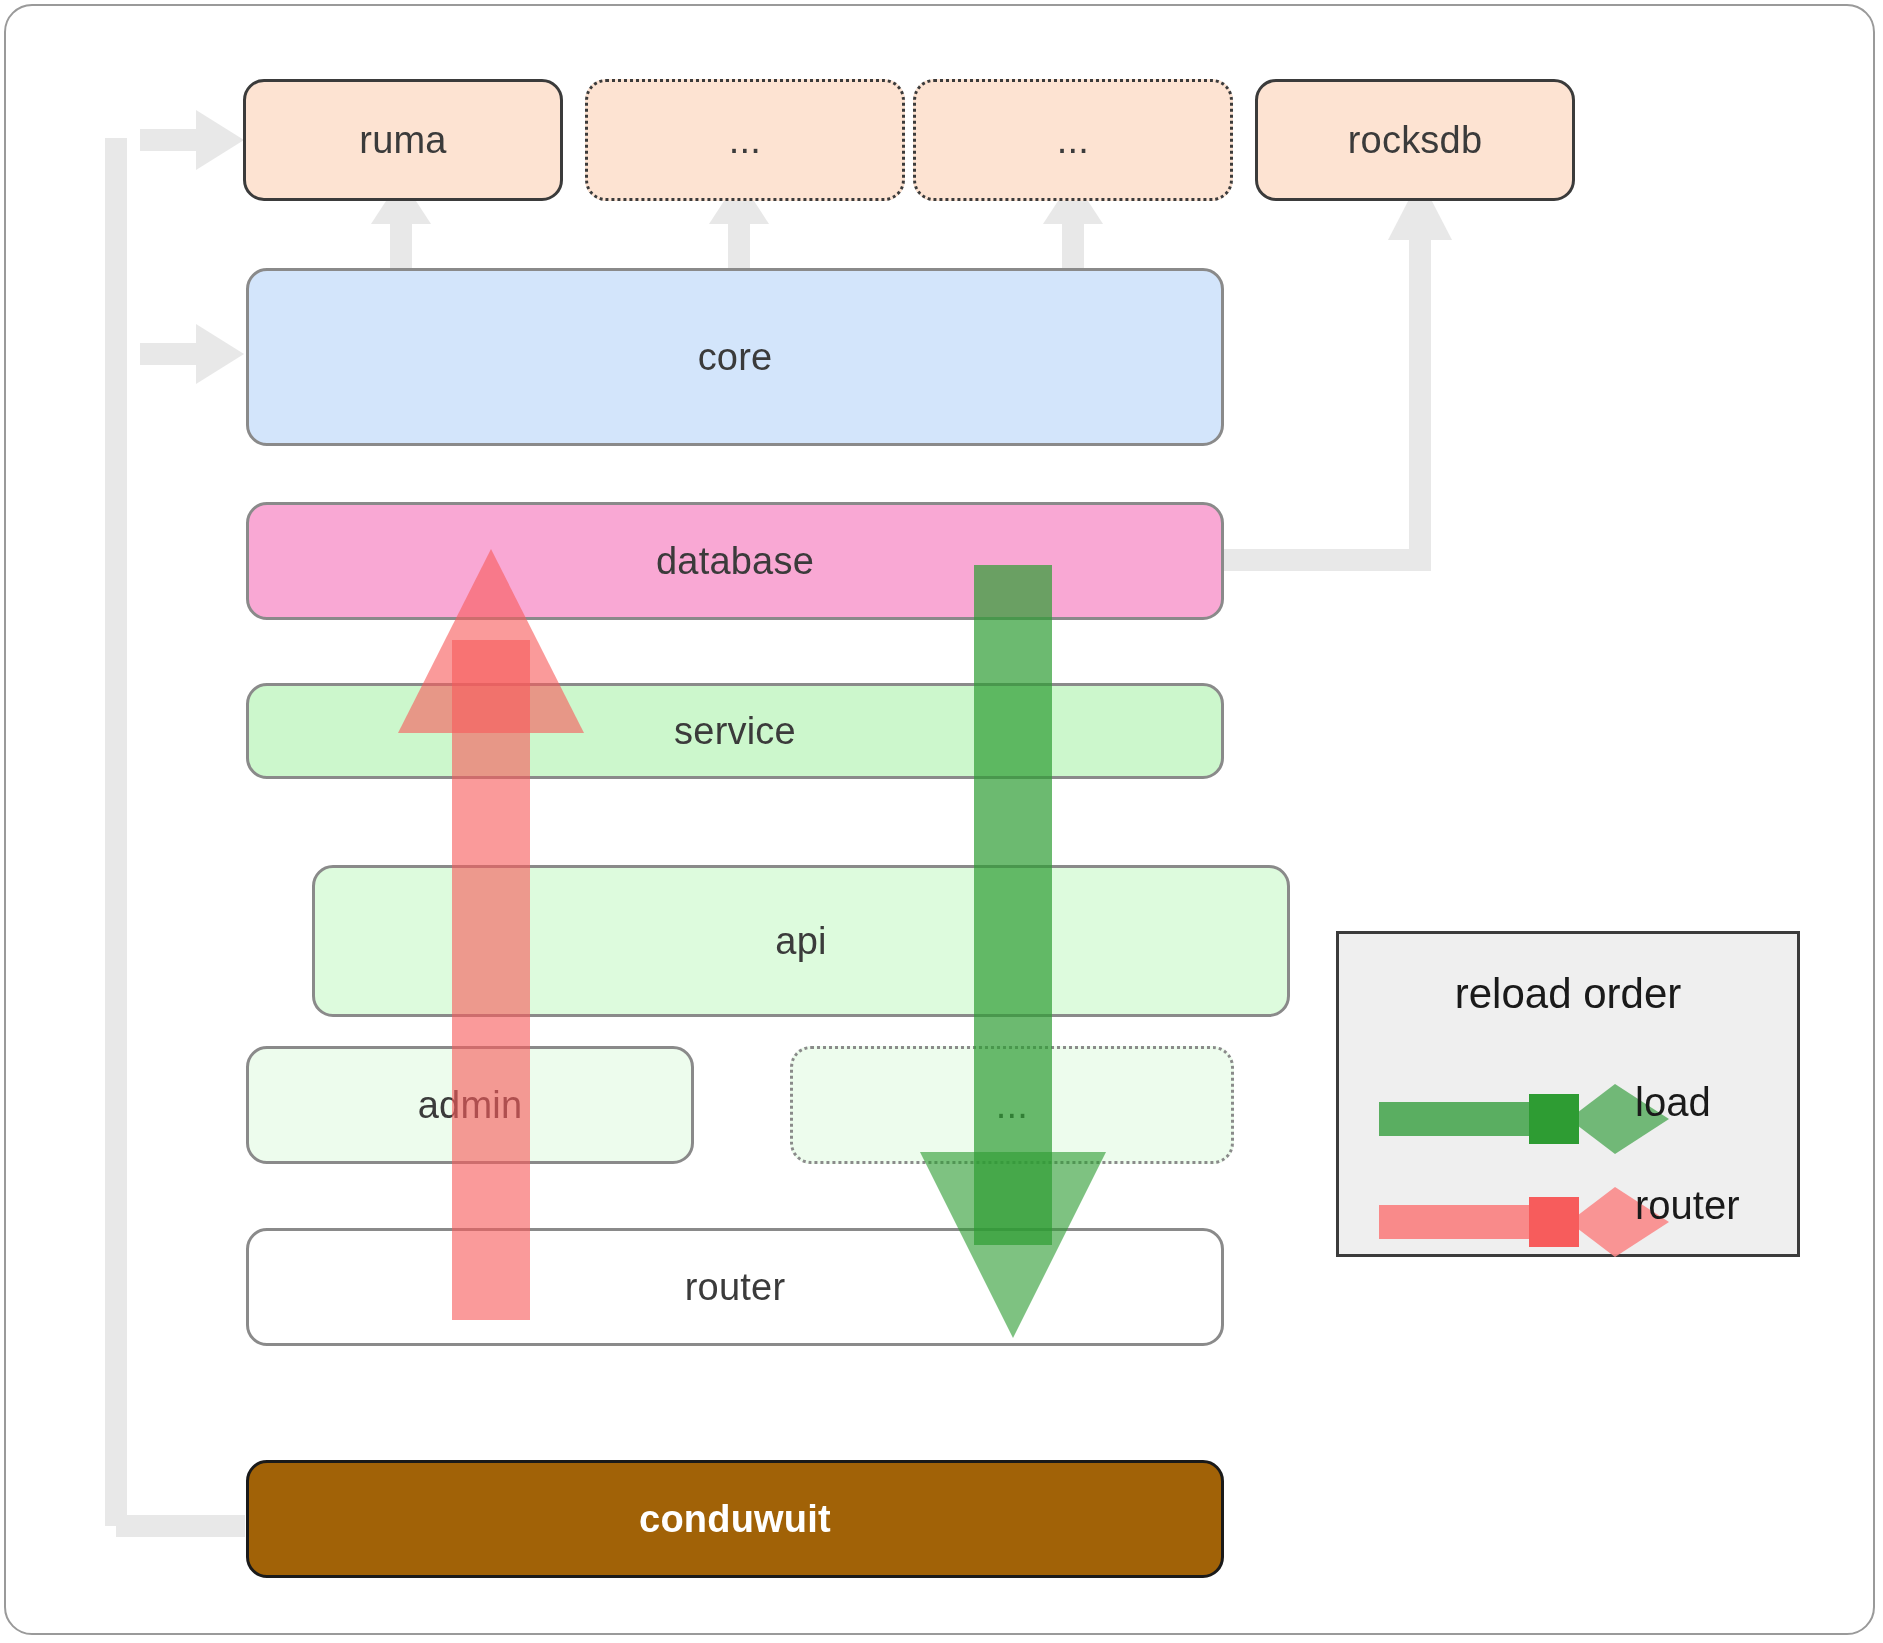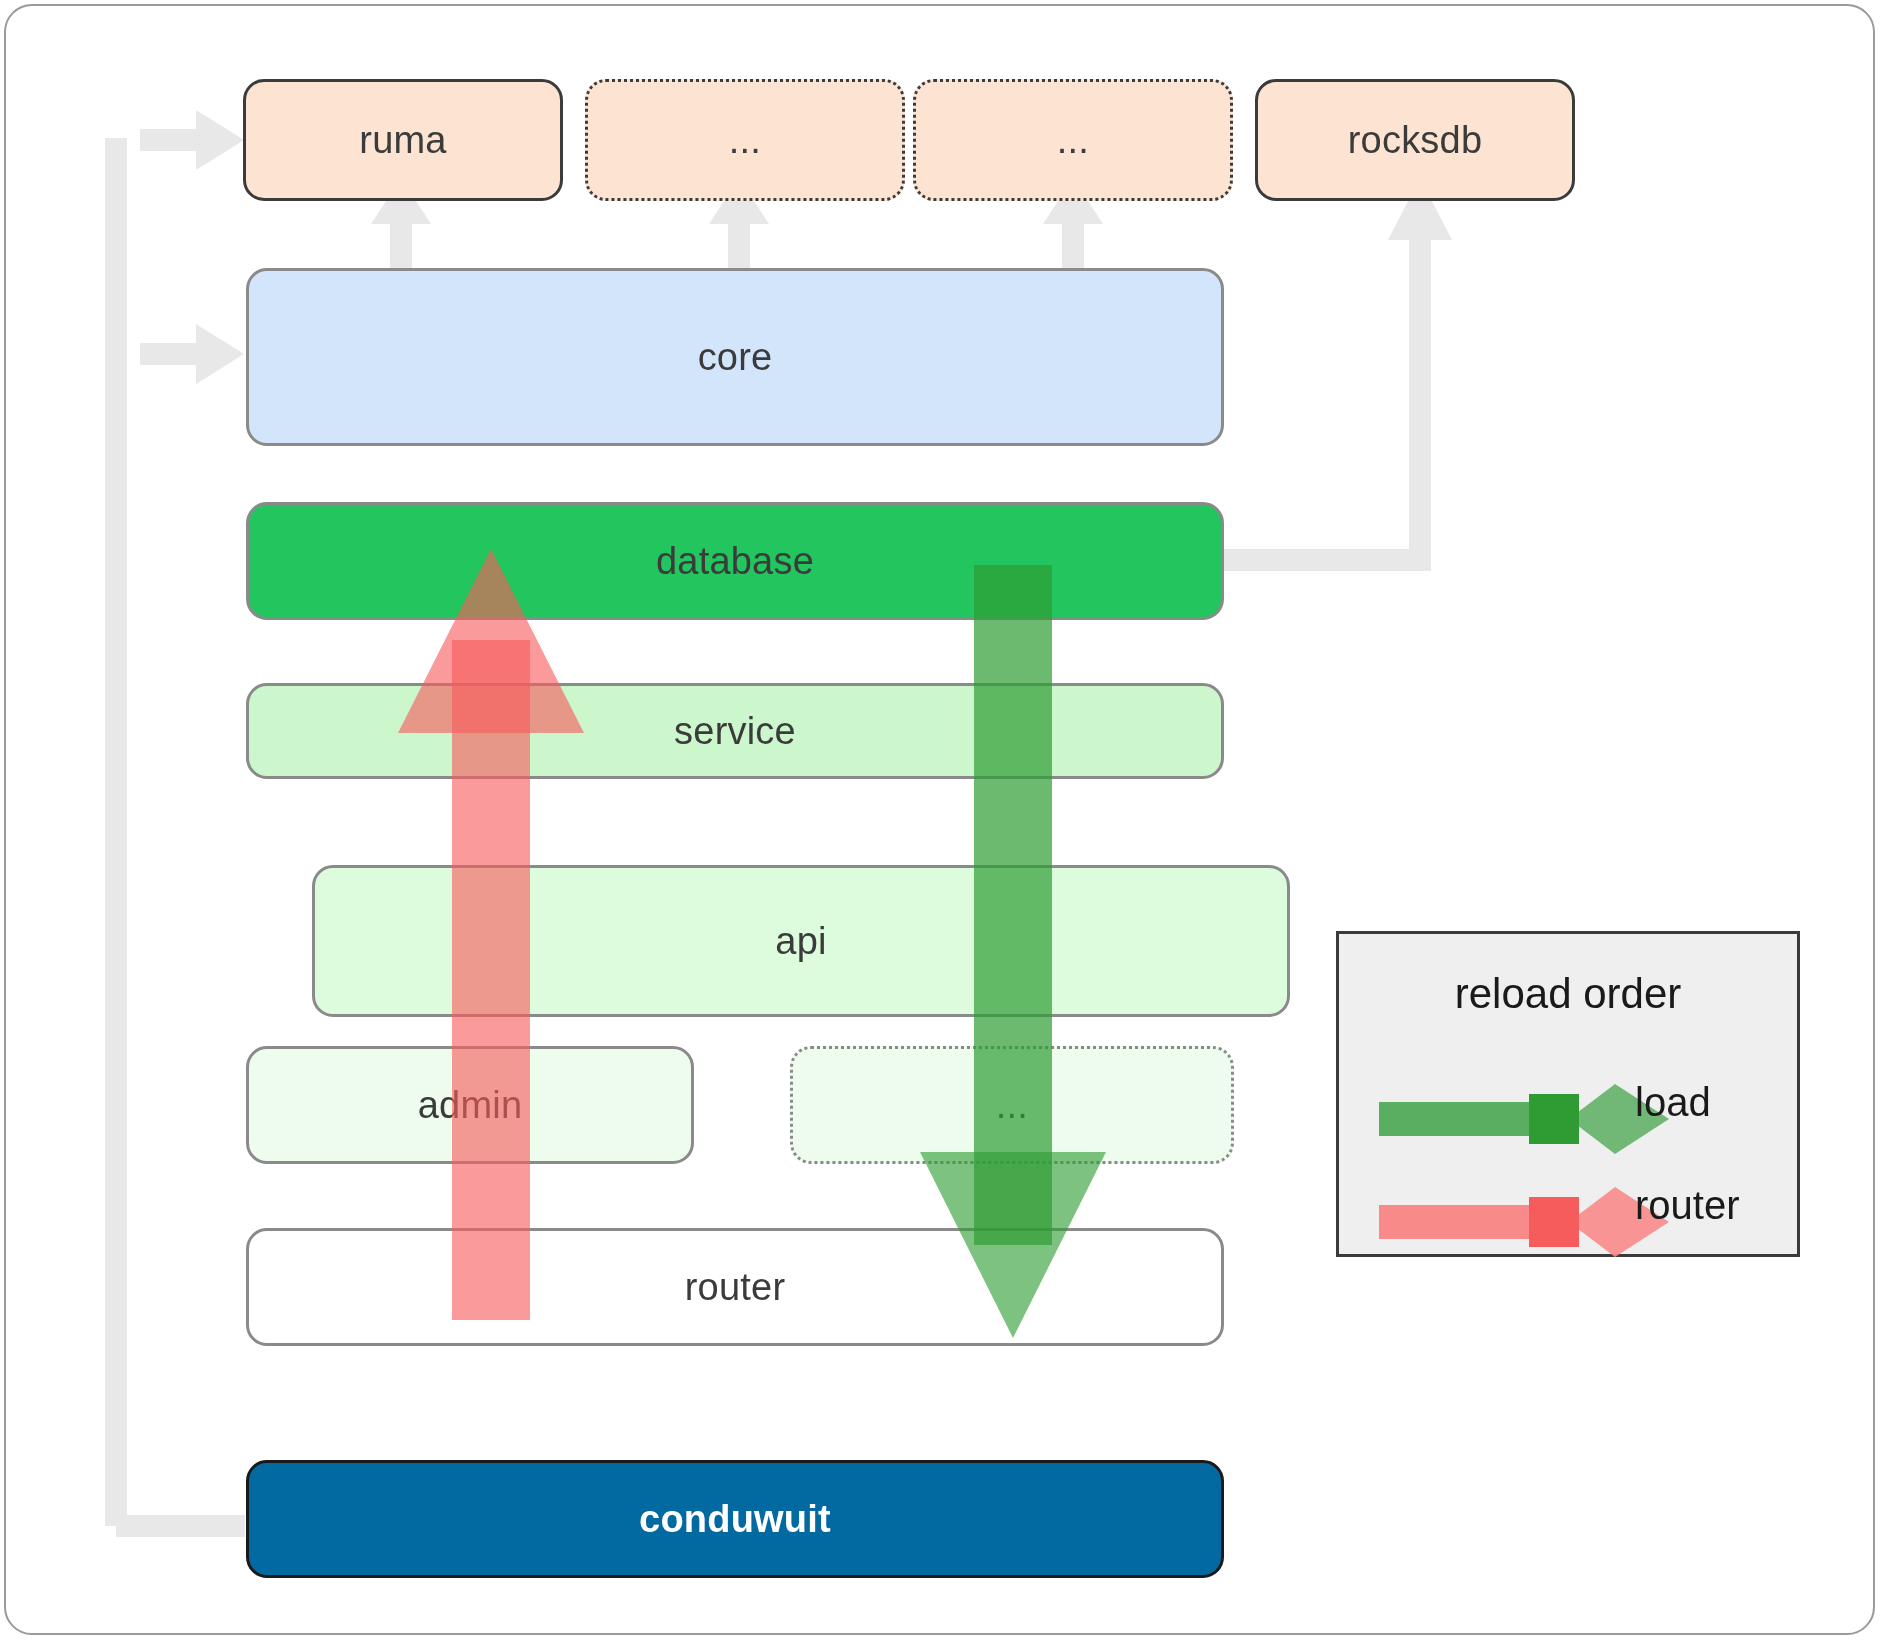--- a/index.html
+++ b/index.html
@@ -49,21 +49,21 @@
   }
   .dep.dotted {
     border: 3px dotted #3b3b3b;
   }
 
   .core-box {
     background: #d3e5fb;
     border: 3px solid #8a8a8a;
   }
   .db-box {
-    background: #22c55e;
+    background: #f9a8d4;
     border: 3px solid #8a8a8a;
   }
   .service-box {
     background: #ccf7cc;
     border: 3px solid #8a8a8a;
   }
   .api-box {
     background: #ddfbdd;
     border: 3px solid #8a8a8a;
   }
@@ -73,21 +73,21 @@
   }
   .dots-box {
     background: #edfced;
     border: 3px dotted #8a8a8a;
   }
   .router-box {
     background: #ffffff;
     border: 3px solid #8a8a8a;
   }
   .app-box {
-    background: #0369a1;
+    background: #a16207;
     border: 3px solid #1a1a1a;
     color: #ffffff;
     font-weight: bold;
   }
 
   
   .legend {
     position: absolute;
     left: 1336px;
     top: 931px;

